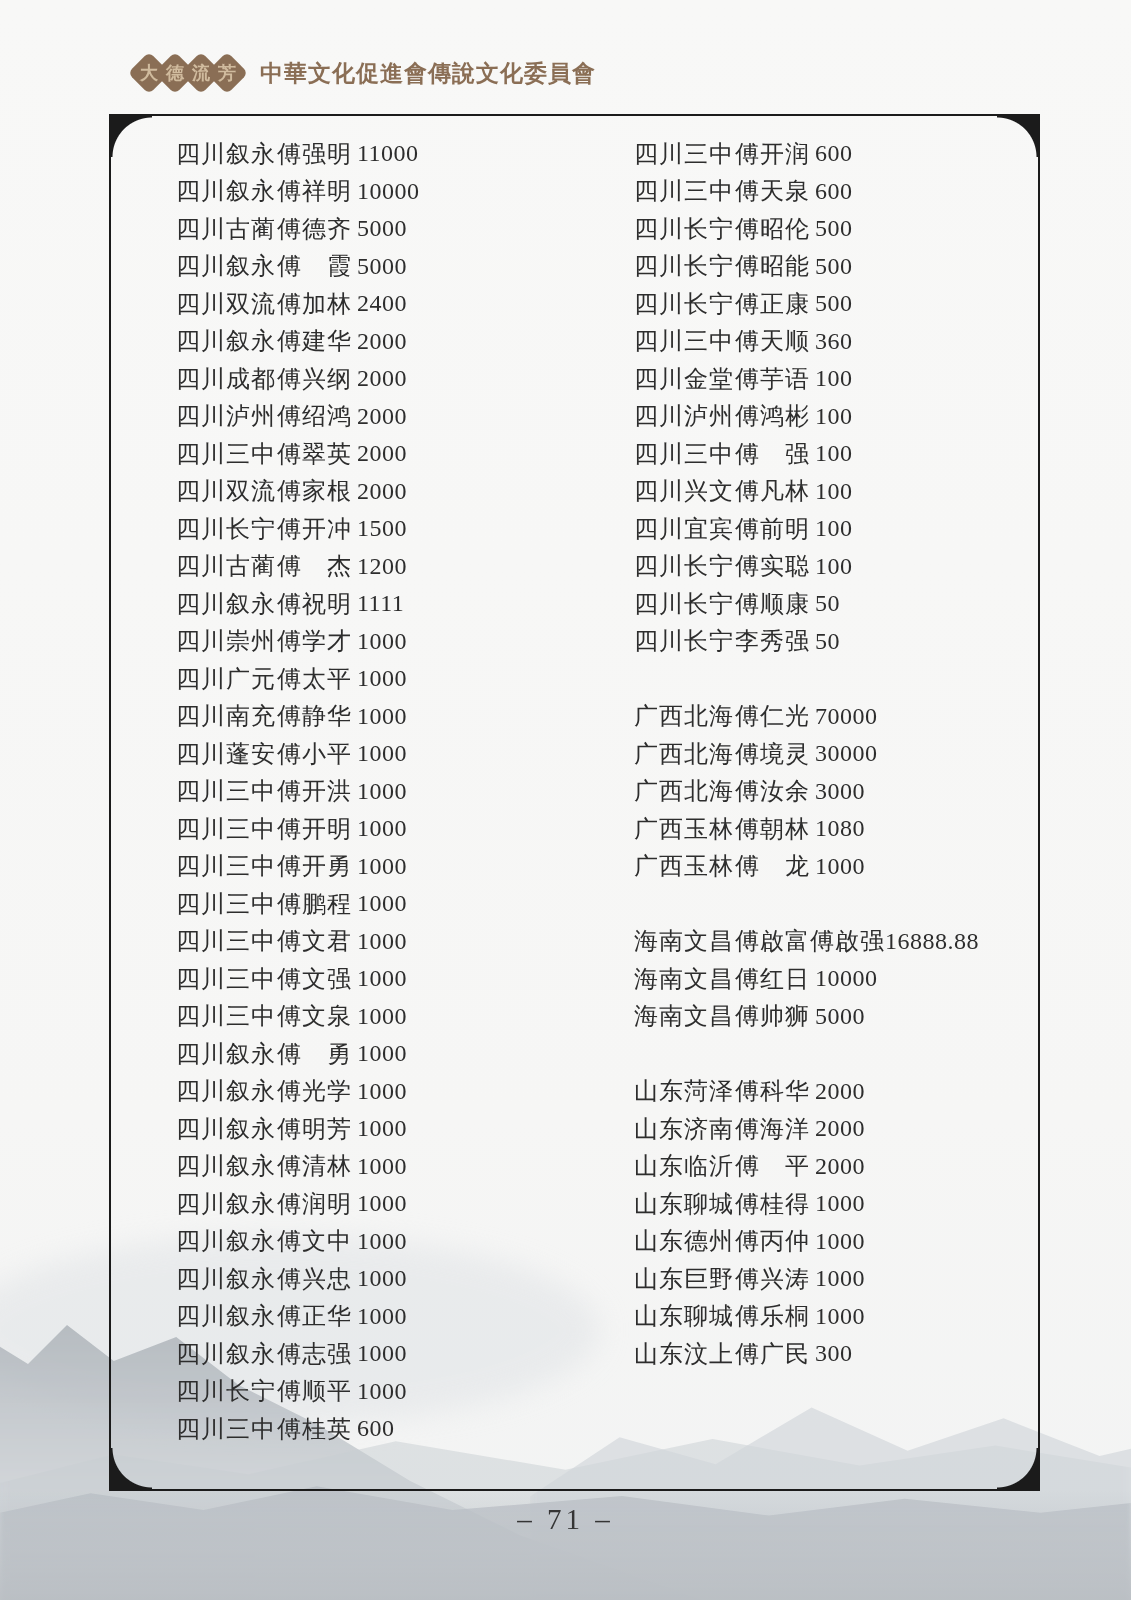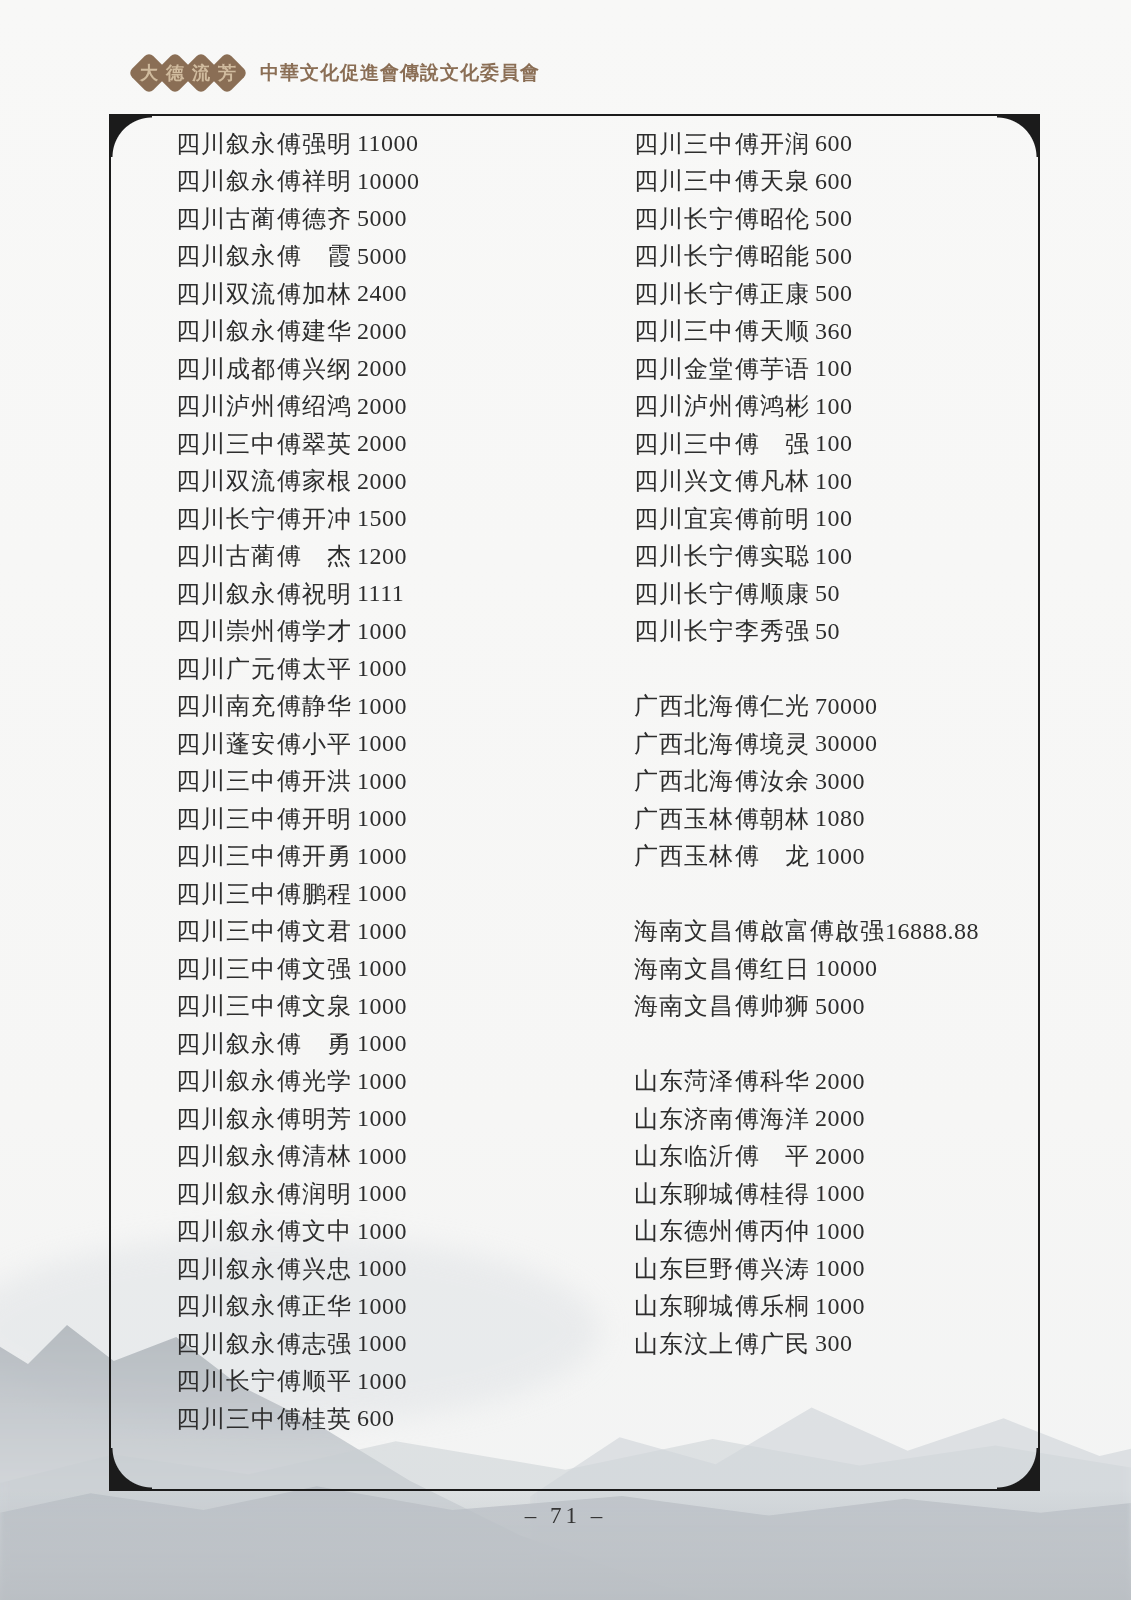--- a/index.html
+++ b/index.html
@@ -36,44 +36,44 @@
     clip-path:polygon(0 32%,8% 18%,18% 30%,28% 13%,40% 30%,55% 20%,68% 34%,80% 22%,92% 32%,100% 25%,100% 100%,0 100%);}
   .m-bottom-fade{left:0;bottom:0;width:1131px;height:110px;background:linear-gradient(0deg,rgba(148,155,162,.4),rgba(148,155,162,0));}
 
   
   .brand{position:absolute;left:132px;top:50px;height:46px;display:flex;align-items:center;}
   .logo{display:flex;align-items:center;height:46px;padding-left:6px;}
   .diamond{position:relative;width:30px;height:30px;margin-left:-4px;background:var(--brand);
     transform:rotate(45deg);border-radius:6px;flex:none;}
   .diamond i{position:absolute;inset:0;display:flex;align-items:center;justify-content:center;
     transform:rotate(-45deg);font-style:normal;font-weight:700;font-size:18px;color:#d0bb9e;}
-  .org-title{margin-left:18px;font-size:19px;font-weight:700;color:var(--brand);letter-spacing:1px;white-space:nowrap;}
+  .org-title{margin-left:18px;font-size:23px;font-weight:700;color:var(--brand);letter-spacing:1px;white-space:nowrap;}
 
   
   .frame{position:absolute;left:109px;top:114px;width:931px;height:1377px;
     border:2.5px solid var(--border);}
   .corner{position:absolute;width:42px;height:42px;}
   .corner.tl{left:-1px;top:-1px;background:radial-gradient(circle 42px at 100% 100%,rgba(0,0,0,0) 0 39px,var(--border) 40px);}
   .corner.tr{right:-1px;top:-1px;background:radial-gradient(circle 42px at 0% 100%,rgba(0,0,0,0) 0 39px,var(--border) 40px);}
   .corner.bl{left:-1px;bottom:-1px;background:radial-gradient(circle 42px at 100% 0%,rgba(0,0,0,0) 0 39px,var(--border) 40px);}
   .corner.br{right:-1px;bottom:-1px;background:radial-gradient(circle 42px at 0% 0%,rgba(0,0,0,0) 0 39px,var(--border) 40px);}
 
   
   .list{position:absolute;left:0;top:0;width:1131px;}
-  .col{position:absolute;top:125px;}
+  .col{position:absolute;top:135px;}
   .col-left{left:176px;width:430px;}
   .col-right{left:634px;width:400px;}
   .row{height:37.5px;display:flex;align-items:center;white-space:nowrap;}
   .region{width:101px;flex:none;font-size:24px;letter-spacing:1px;}
   .name{min-width:80px;flex:none;font-size:24px;letter-spacing:1px;}
   .amount{font-size:24px;letter-spacing:.5px;}
 
   
   .pageno{position:absolute;left:0;top:1503px;width:1131px;text-align:center;
-    font-size:23px;letter-spacing:4px;color:#353535;}
+    font-size:29px;letter-spacing:4px;color:#353535;}
 </style>
 </head>
 <body>
 
 <div class="page">
 
   <div class="landscape">
     <div class="mtn m-far-wash"></div>
     <div class="mtn m-left-ridge"></div>
     <div class="mtn m-mid-mist"></div>

